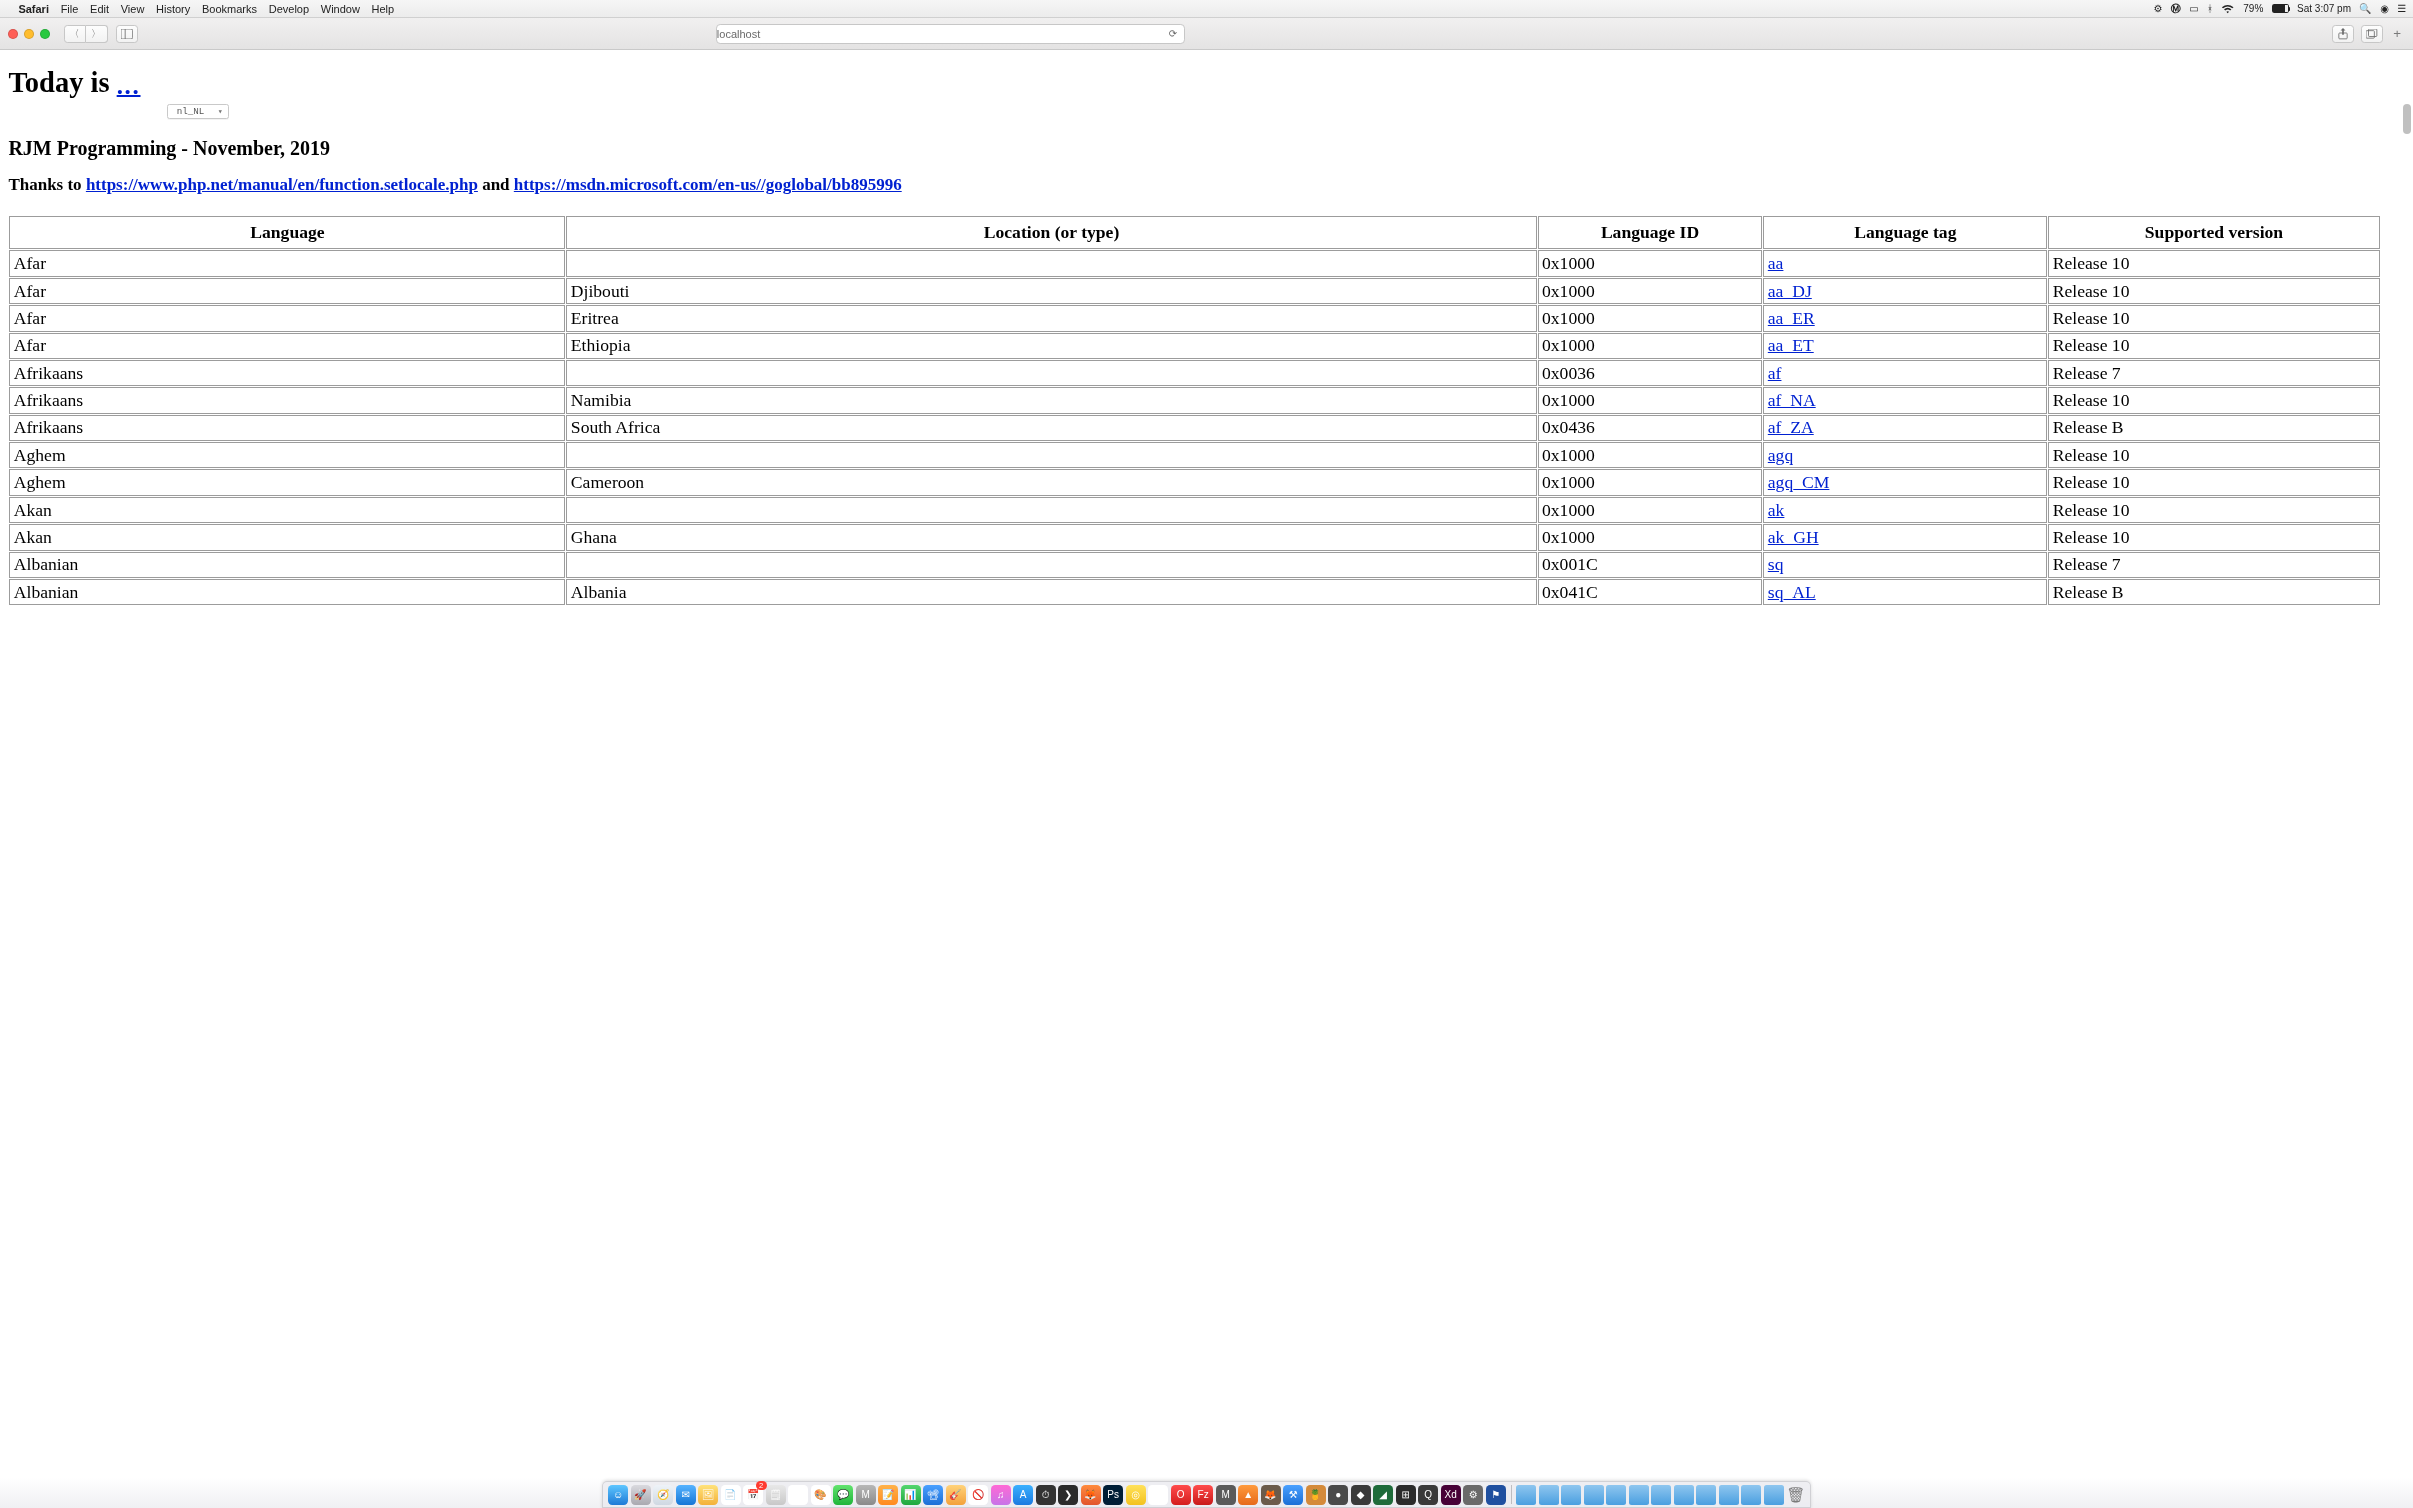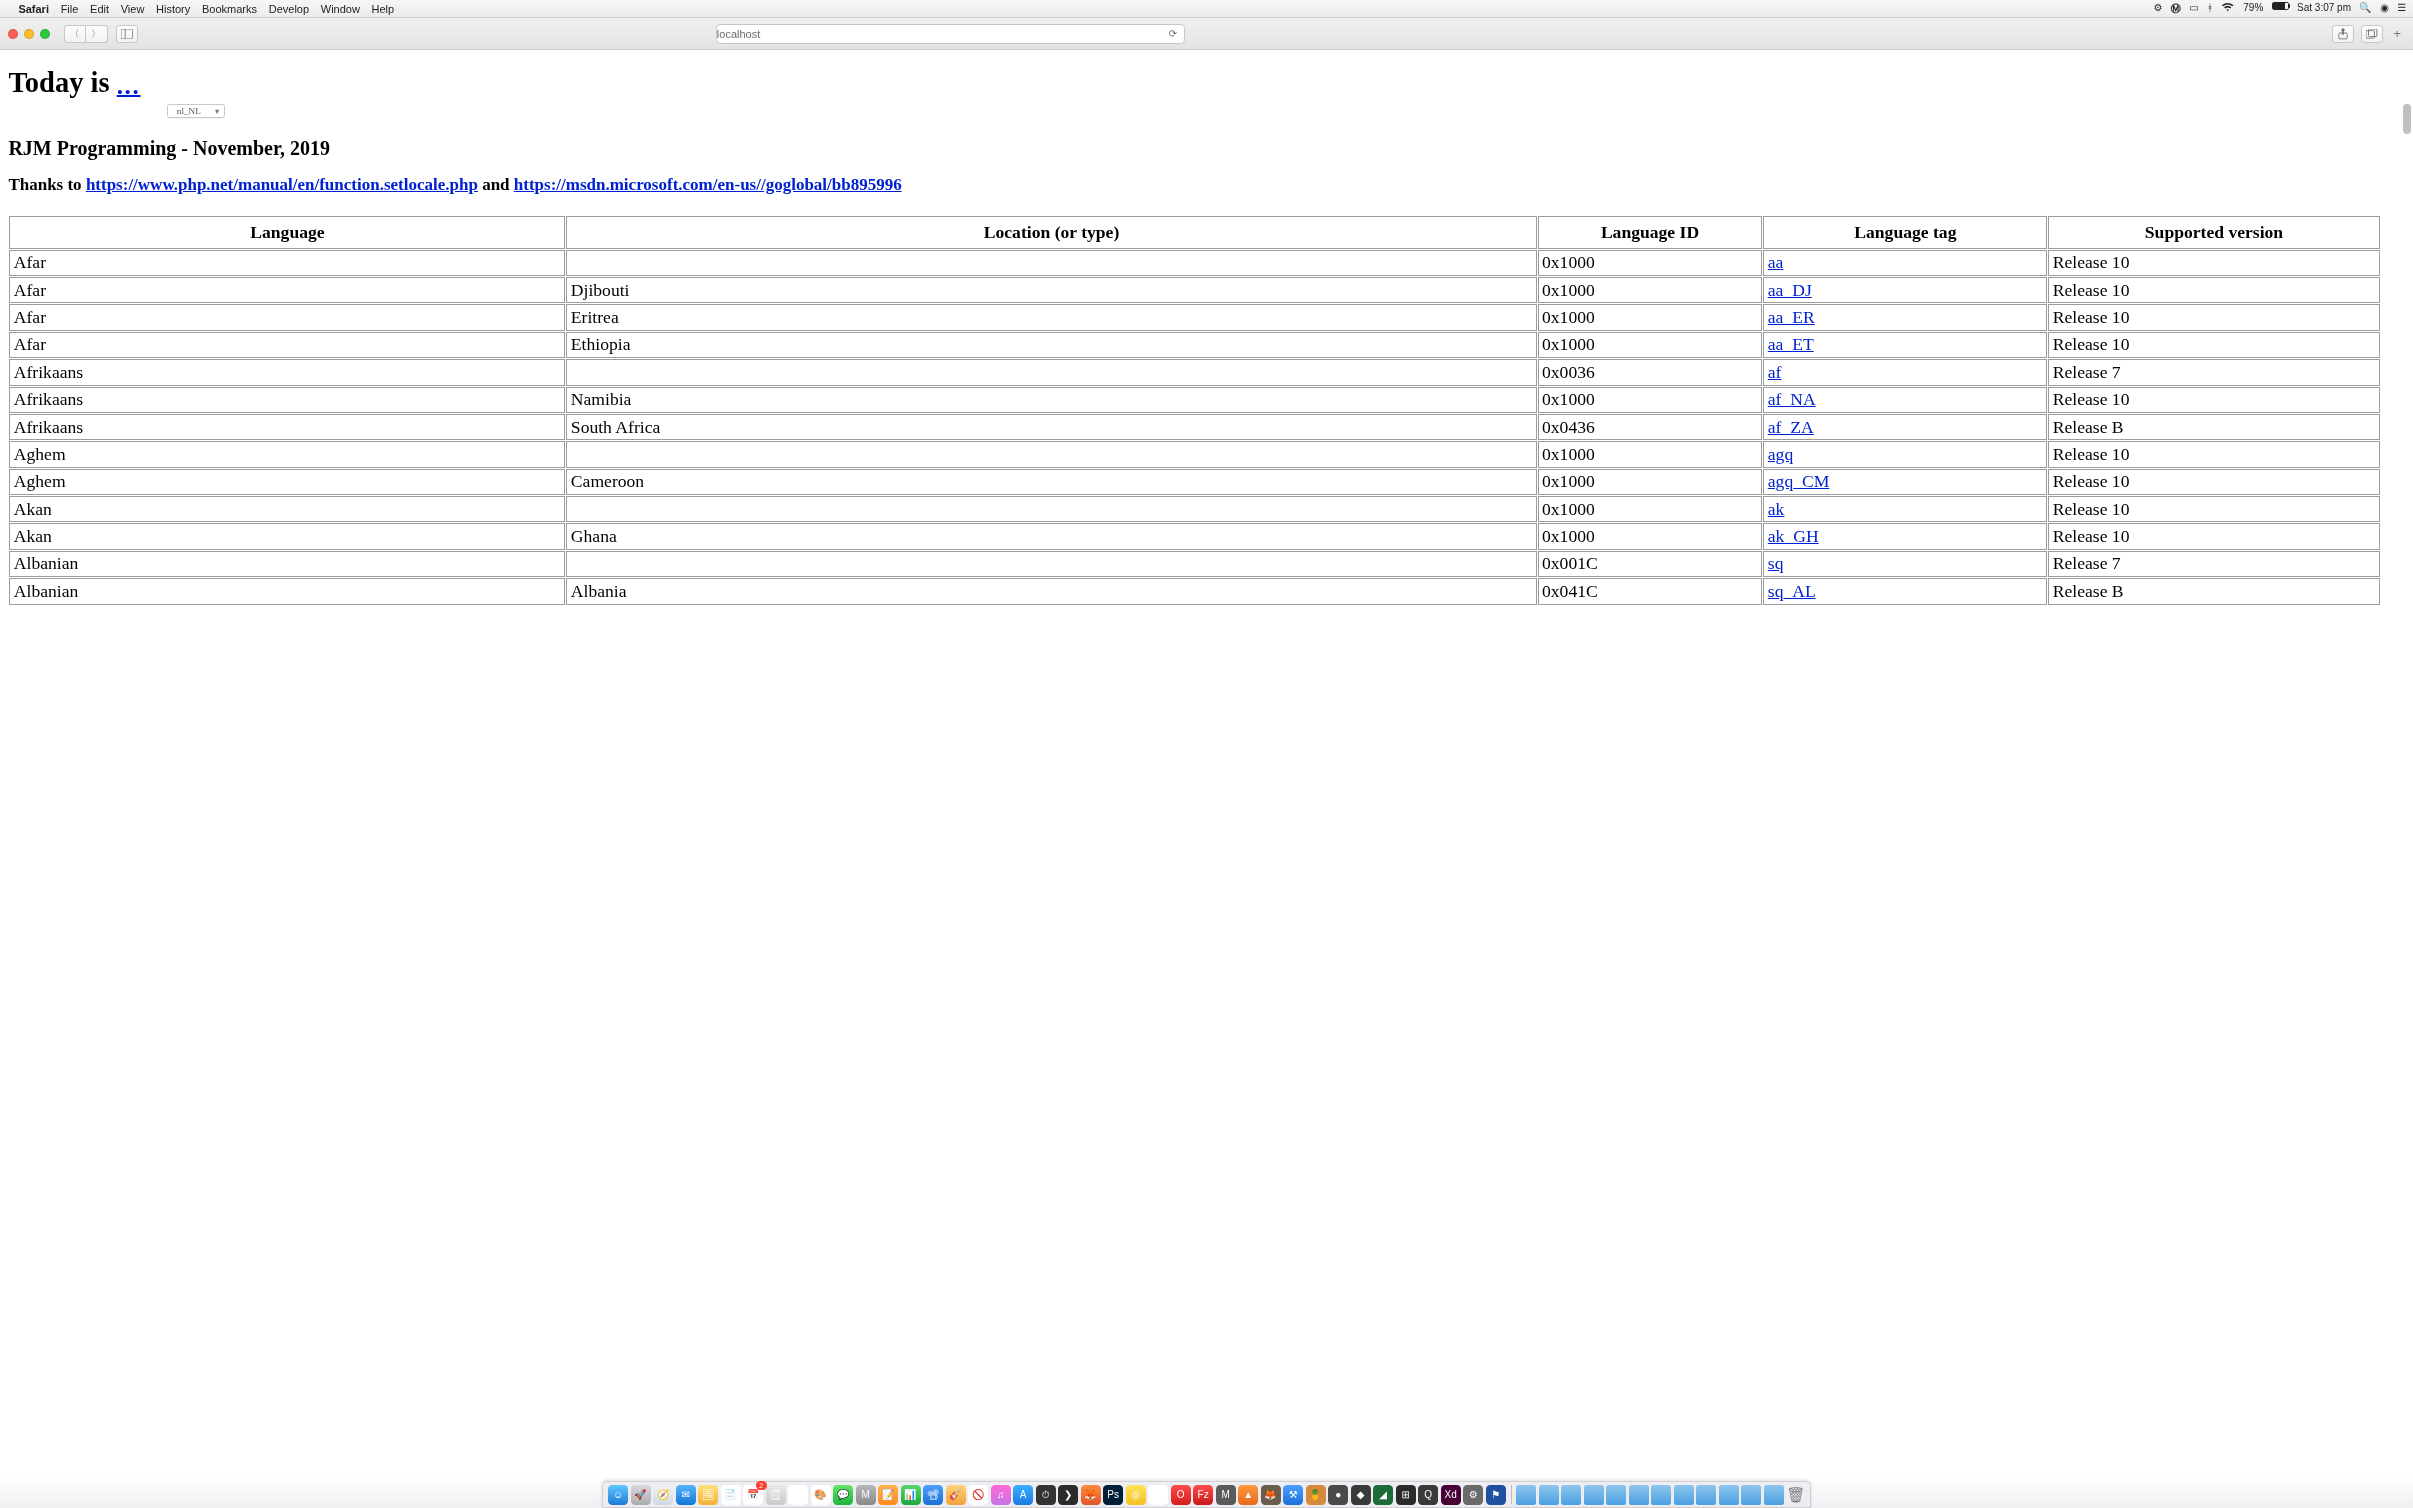--- a/index.html
+++ b/index.html
@@ -10,21 +10,21 @@
       height: 18.4px;
       background: linear-gradient(#f6f6f6, #ececec);
       border-bottom: 0.8px solid #d0d0d0;
       display: flex;
       align-items: center;
       font-size: 11px;
       color: #222;
       padding: 0 6.7px;
       justify-content: space-between;
     }
-    .menubar .left, .menubar .right { display: flex; align-items: flex-start; gap: 11.7px; }
+    .menubar .left, .menubar .right { display: flex; align-items: center; gap: 11.7px; }
     .menubar .apple { font-size: 11.7px; }
     .menubar .appname { font-weight: 700; }
     .menubar .right { gap: 8.4px; font-size: 10px; }
     .menubar .right span { display: inline-flex; align-items: center; }
     .battery-box { display:inline-block; width:17px; height:8.4px; border:0.8px solid #222; border-radius:1.7px; position:relative; }
     .battery-box::after { content:""; position:absolute; right:-2.5px; top:1.7px; width:1.7px; height:3.4px; background:#222; border-radius:0.8px;}
     .battery-fill{ display:block; height:100%; width:80%; background:#222;}
 
     
     .safari-toolbar {
@@ -69,21 +69,21 @@
     .page {
       padding: 10px 8.4px 34px 8.4px;
       font-family: "Times New Roman", Times, serif;
       color: #000;
     }
     h1.title { font-size: 28.5px; font-weight: 700; margin: 6.7px 0 1.7px 0;}
     h1.title .dots { color: #0021d1; font-size: 25px; letter-spacing:1.7px; vertical-align: -1.7px; text-decoration: underline; cursor:pointer;}
     .locale-box {
       margin-left: 159px; margin-top: 3.4px;
       display:inline-block; border:0.8px solid #c9c9c9; background:#fff;
-      font-family: Liberation Serif, serif; font-size:9.2px; color:#555;
+      font-family: Liberation Mono, monospace; font-size:9.2px; color:#555;
       padding: 0.8px 23.5px 0.8px 8.4px; border-radius:2.5px; position:relative;
       box-shadow: 0 0.8px 0.8px rgba(0,0,0,.05);
     }
     .locale-box::after{ content:"▾"; position:absolute; right:5px; top:0.8px; color:#777; font-size:8.4px;}
 
     h2.subtitle{ font-size:20px; font-weight:700; margin: 18.4px 0 13.4px 0;}
     h3.credits { font-size:17px; font-weight:700; margin: 15px 0 20px 0;}
     h3.credits a { color:#0021d1; text-decoration: underline;}
 
     .datestr { font-size:17.6px; margin-bottom: 5px;}

